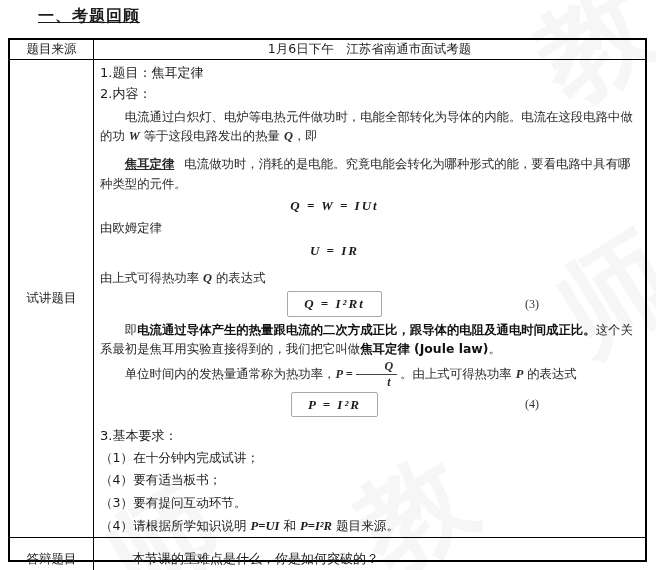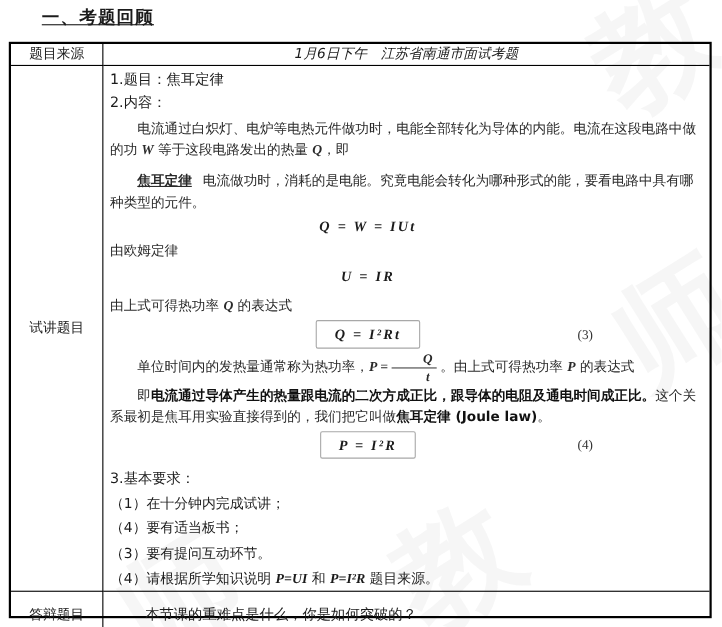--- a/index.html
+++ b/index.html
@@ -56,21 +56,20 @@
     align-items: center;
     justify-content: center;
     font-size: 12.5px;
   }
   .bline { border-bottom: 1px solid #000; }
   .source-val {
     display: flex;
     align-items: center;
     justify-content: center;
     font-size: 12.5px;
-    font-style: italic;
   }
   .defense-val {
     display: flex;
     align-items: center;
     padding-left: 38px;
     font-size: 13px;
   }
 
   .content-cell {
     padding: 2px 10px 0 6px;
@@ -174,25 +173,25 @@
     <div class="lead gap-sm">
       <span>由上式可得热功率 </span><span class="math">Q</span><span> 的表达式</span>
     </div>
 
     <div class="eq-row">
       <span class="eq-box"><span class="math">Q = I²Rt</span></span>
       <span class="eq-no">(3)</span>
     </div>
 
     <div class="para">
+      <span>即</span><span class="bold-law">电流通过导体产生的热量跟电流的二次方成正比，跟导体的电阻及通电时间成正比。</span><span>这个关系最初是焦耳用实验直接得到的，我们把它叫做</span><span class="bold-law">焦耳定律 (Joule law)</span><span>。</span>
+    </div>
+
+    <div class="para">
       <span>单位时间内的发热量通常称为热功率，</span><span class="math">P =</span><span class="frac"><span class="num">Q</span><span class="den">t</span></span><span>。由上式可得热功率 </span><span class="math">P</span><span> 的表达式</span>
-    </div>
-
-    <div class="para">
-      <span>即</span><span class="bold-law">电流通过导体产生的热量跟电流的二次方成正比，跟导体的电阻及通电时间成正比。</span><span>这个关系最初是焦耳用实验直接得到的，我们把它叫做</span><span class="bold-law">焦耳定律 (Joule law)</span><span>。</span>
     </div>
 
     <div class="eq-row">
       <span class="eq-box"><span class="math">P = I²R</span></span>
       <span class="eq-no">(4)</span>
     </div>
 
     <div class="num-line gap-sm">3.基本要求：</div>
     <div class="req-line">（1）在十分钟内完成试讲；</div>
     <div class="req-line">（4）要有适当板书；</div>

